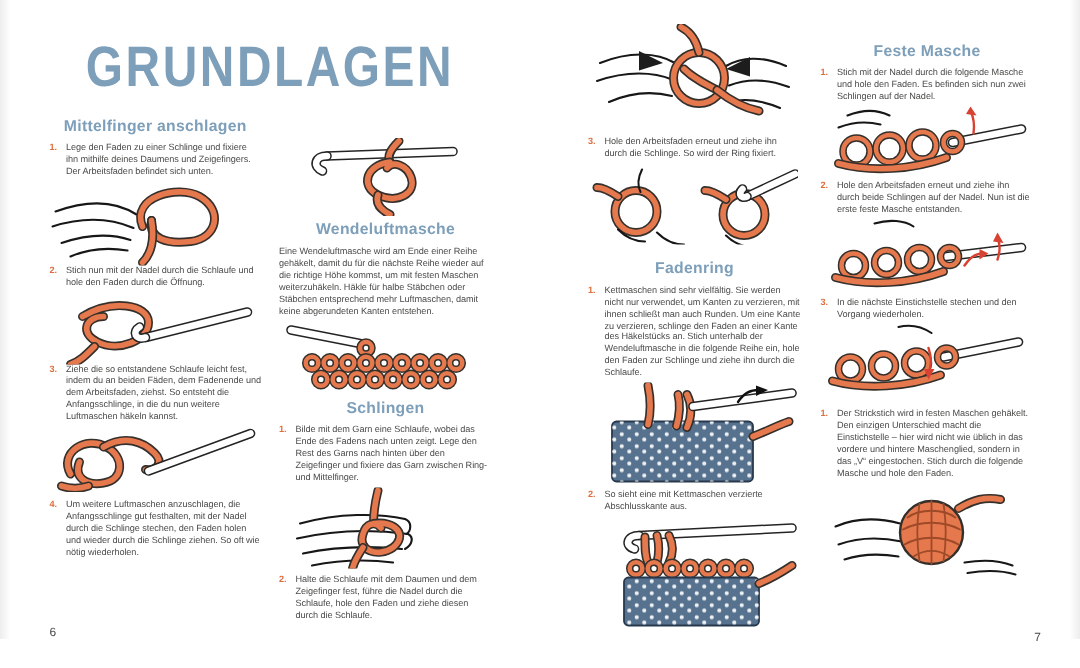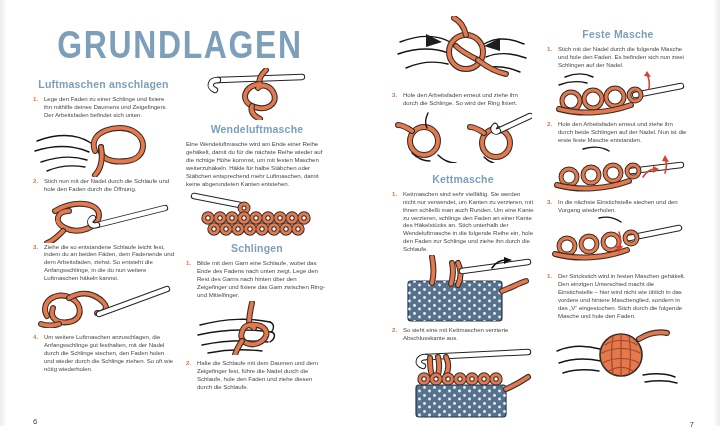--- a/index.html
+++ b/index.html
@@ -37,21 +37,21 @@
 </head>
 <body>
 
 <div class="book">
   <div class="edge edgeL"></div>
   <div class="edge edgeR"></div>
 
   <h1 class="title">GRUNDLAGEN</h1>
 
   <div class="col" style="left:33px;top:78px;width:141px;">
-    <h2 class="sec">Luftmaschen anschlagen</h2>
+    <h2 class="sec">Mittelfinger anschlagen</h2>
 
     <div class="step">
       <span class="n">1.</span>
       <span class="t">Lege den Faden zu einer Schlinge und fixiere ihn mithilfe deines Daumens und Zeigefingers. Der Arbeitsfaden befindet sich unten.</span>
     </div>
     <svg class="ill" width="140" height="56" viewBox="0 0 140 56">
       <path class="hl" d="M4,20 C26,12 44,13 58,22"></path>
       <path class="hl" d="M2,30 C24,23 42,25 56,31"></path>
       <path class="hl" d="M8,41 C26,35 42,35 54,39"></path>
       <path class="hl" d="M14,50 C28,44 40,44 52,46"></path>
@@ -90,21 +90,21 @@
       <path class="ho" d="M66,30 L134,5"></path>
         <path class="hi" d="M66,30 L134,5"></path>
     </svg>
 
     <div class="step">
       <span class="n">4.</span>
       <span class="t">Um weitere Luftmaschen anzuschlagen, die Anfangsschlinge gut festhalten, mit der Nadel durch die Schlinge stechen, den Faden holen und wieder durch die Schlinge ziehen. So oft wie nötig wiederholen.</span>
     </div>
   </div>
 
-  <div class="col" style="left:186px;top:68px;width:142px;">
+  <div class="col" style="left:186px;top:92px;width:142px;">
     <svg class="ill" width="104" height="52" viewBox="0 0 104 52" style="margin:0 0 3px 16px">
       <path class="ho" d="M16,12 L100,9"></path>
         <path class="hi" d="M16,12 L100,9"></path>
       <path class="ho" d="M16,12 C8,12 6,19 13,22"></path>
         <path class="hi" d="M16,12 C8,12 6,19 13,22"></path>
       <path class="yo" d="M64,2 C58,8 56,12 58,16"></path>
       <path class="yi" d="M64,2 C58,8 56,12 58,16"></path>
       <path class="yo" d="M58,16 C42,18 38,32 50,38 C63,44 76,37 72,26 C69,18 60,15 56,20"></path>
       <path class="yi" d="M58,16 C42,18 38,32 50,38 C63,44 76,37 72,26 C69,18 60,15 56,20"></path>
       <path class="yo" d="M50,38 C48,44 52,48 58,51"></path>
@@ -219,21 +219,21 @@
         <circle class="yi" cx="104" cy="34" r="14"></circle>
       <path class="yo" d="M92,24 C86,20 82,18 78,18"></path>
         <path class="yi" d="M92,24 C86,20 82,18 78,18"></path>
       <path class="hl" d="M92,48 C98,54 104,56 112,56"></path>
       <path class="ho" d="M106,22 L138,7"></path>
         <path class="hi" d="M106,22 L138,7"></path>
       <path class="ho" d="M106,22 C102,24 100,20 103,17"></path>
         <path class="hi" d="M106,22 C102,24 100,20 103,17"></path>
     </svg>
 
-    <h2 class="sec">Kettmasche</h2>
+    <h2 class="sec">Fadenring</h2>
     <div class="step">
       <span class="n">1.</span>
       <span class="t">Kettmaschen sind sehr vielfältig. Sie werden nicht nur verwendet, um Kanten zu verzieren, mit ihnen schließt man auch Runden. Um eine Kante zu verzieren, schlinge den Faden an einer Kante des Häkelstücks an. Stich unterhalb der Wendeluftmasche in die folgende Reihe ein, hole den Faden zur Schlinge und ziehe ihn durch die Schlaufe.</span>
     </div>
 
     <svg class="ill" width="140" height="68" viewBox="0 0 140 68" style="margin:2px 0 3px 0">
       <defs>
         <pattern id="kn1" width="10" height="8" patternUnits="userSpaceOnUse">
           <circle cx="2.5" cy="2.5" r="1.4" fill="#ffffff" opacity=".9"></circle>
           <circle cx="7.5" cy="6" r="1.4" fill="#ffffff" opacity=".9"></circle>

